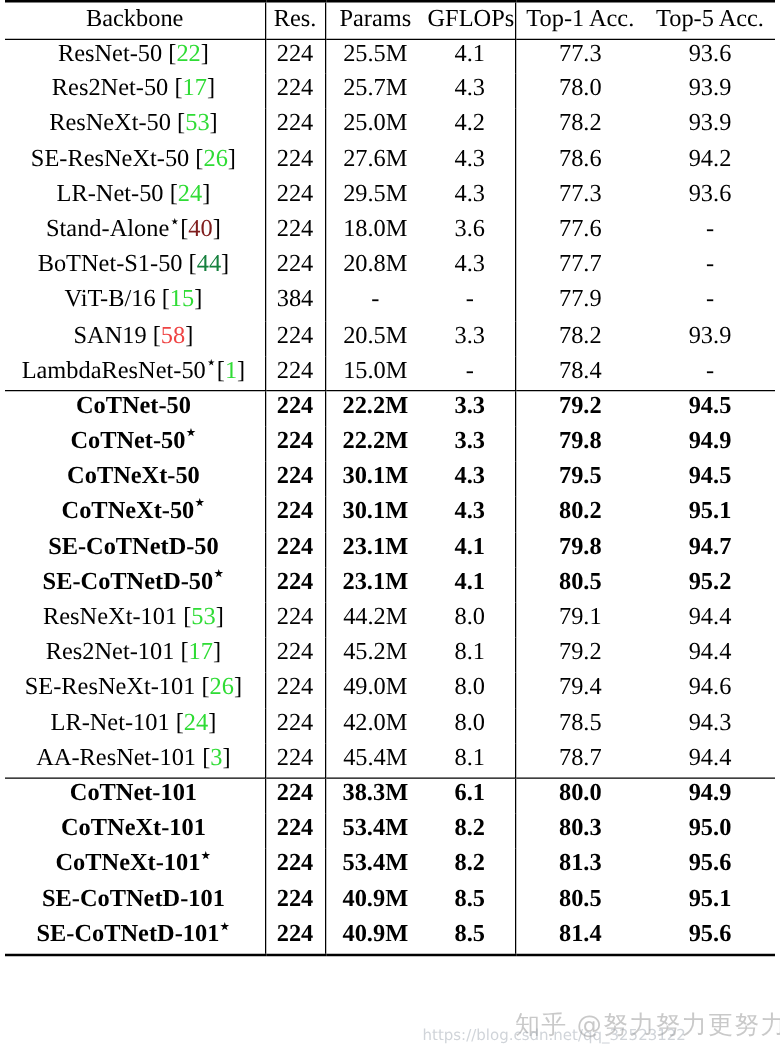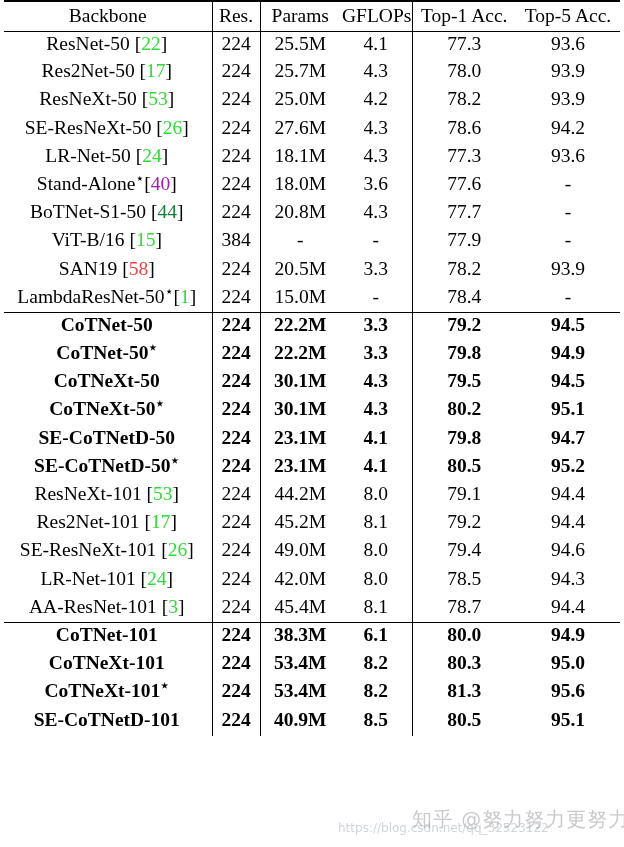--- a/index.html
+++ b/index.html
@@ -161,27 +161,27 @@
           <td class="backbone"><span>SE-ResNeXt-50</span><span> [<span class="cite" style="color: rgb(47, 220, 53);">26</span>]</span></td>
           <td class="num vl-left">224</td>
           <td class="num vl-left">27.6M</td>
           <td class="num">4.3</td>
           <td class="num vl-left">78.6</td>
           <td class="num">94.2</td>
         </tr>
         <tr>
           <td class="backbone"><span>LR-Net-50</span><span> [<span class="cite" style="color: rgb(47, 220, 53);">24</span>]</span></td>
           <td class="num vl-left">224</td>
-          <td class="num vl-left">18.1M</td>
+          <td class="num vl-left">29.5M</td>
           <td class="num">4.3</td>
           <td class="num vl-left">77.3</td>
           <td class="num">93.6</td>
         </tr>
         <tr>
-          <td class="backbone"><span>Stand-Alone</span><span class="star">⋆</span><span>[<span class="cite" style="color: #a21caf; text-align: center;">40</span>]</span></td>
+          <td class="backbone"><span>Stand-Alone</span><span class="star">⋆</span><span>[<span class="cite" style="color: #7f1d1d; text-align: center;">40</span>]</span></td>
           <td class="num vl-left">224</td>
           <td class="num vl-left">18.0M</td>
           <td class="num">3.6</td>
           <td class="num vl-left">77.6</td>
           <td class="num">-</td>
         </tr>
         <tr>
           <td class="backbone"><span>BoTNet-S1-50</span><span> [<span class="cite" style="color: #15803d;">44</span>]</span></td>
           <td class="num vl-left">224</td>
           <td class="num vl-left">20.8M</td>
@@ -326,20 +326,28 @@
           <td class="num">95.6</td>
         </tr>
         <tr class="bold">
           <td class="backbone"><span>SE-CoTNetD-101</span></td>
           <td class="num vl-left">224</td>
           <td class="num vl-left">40.9M</td>
           <td class="num">8.5</td>
           <td class="num vl-left">80.5</td>
           <td class="num">95.1</td>
         </tr>
+        <tr class="bold rule-bottom">
+          <td class="backbone"><span>SE-CoTNetD-101</span><span class="star">⋆</span></td>
+          <td class="num vl-left">224</td>
+          <td class="num vl-left">40.9M</td>
+          <td class="num">8.5</td>
+          <td class="num vl-left">81.4</td>
+          <td class="num">95.6</td>
+        </tr>
       </tbody>
   </table>
 
   <div id="watermark">
     <div id="wm-cn">知乎 @努力努力更努力</div>
     <div id="wm-url">https://blog.csdn.net/qq_32523122</div>
   </div>
 
 </div>
 

